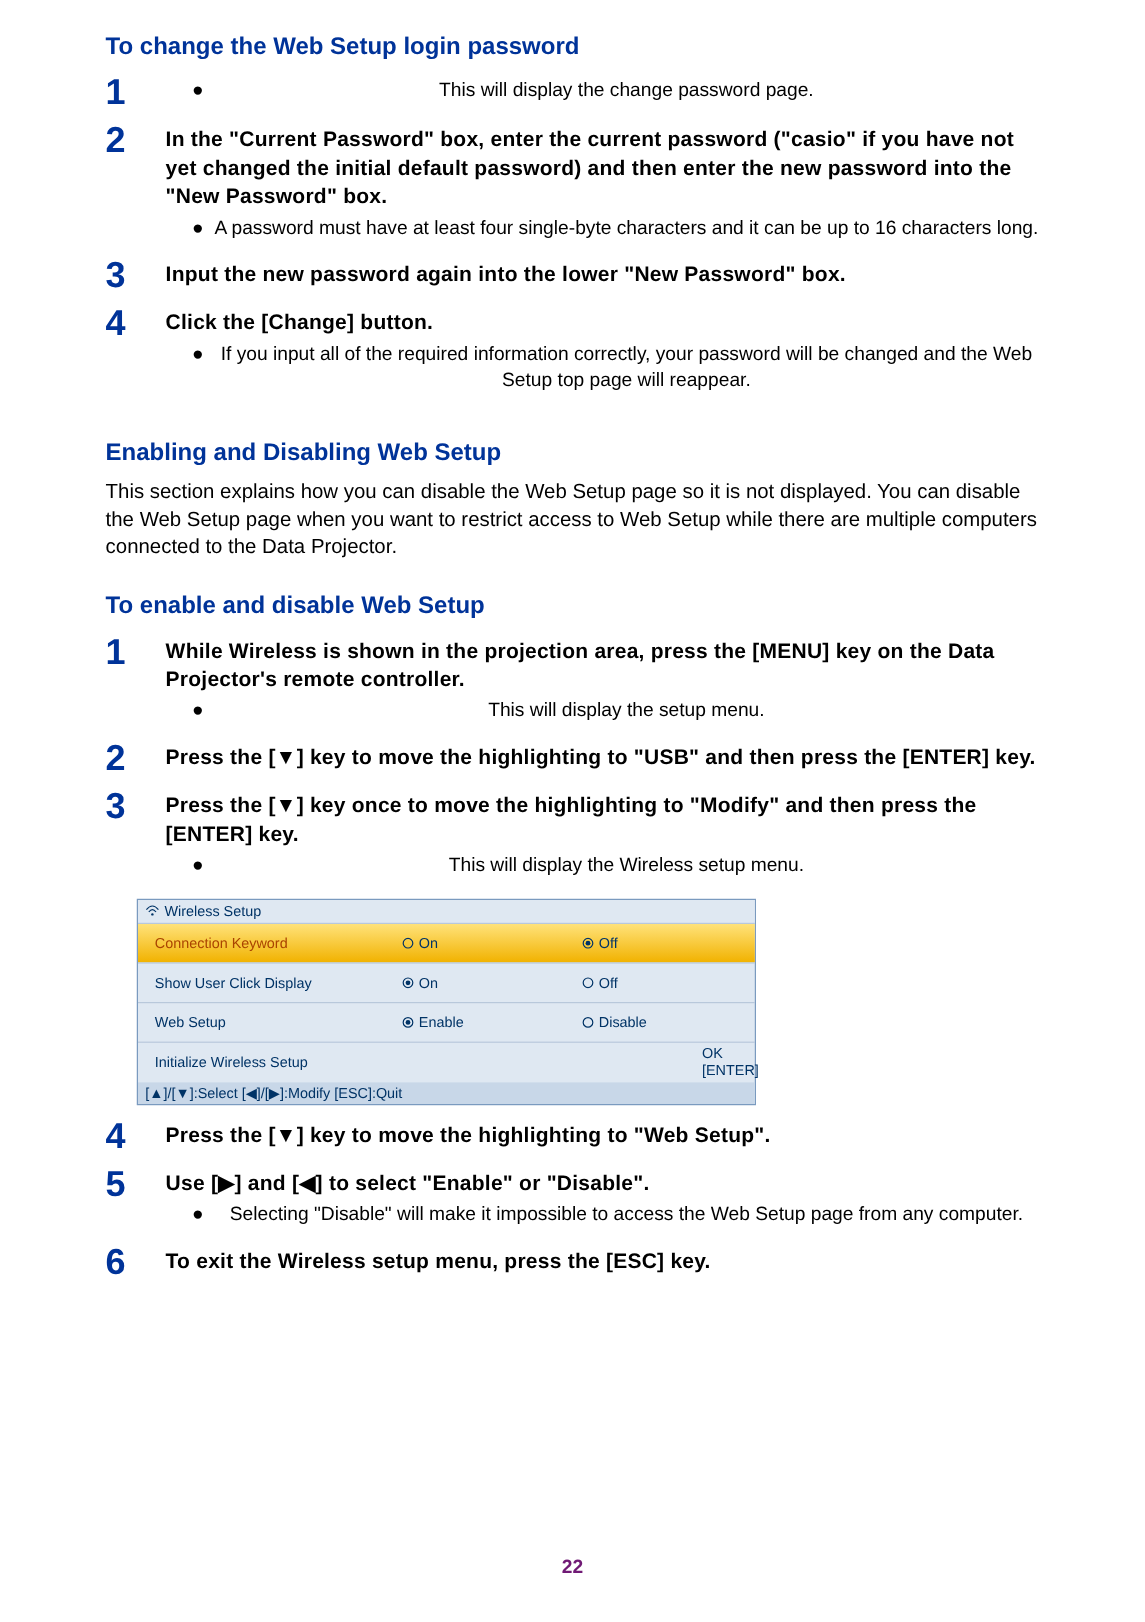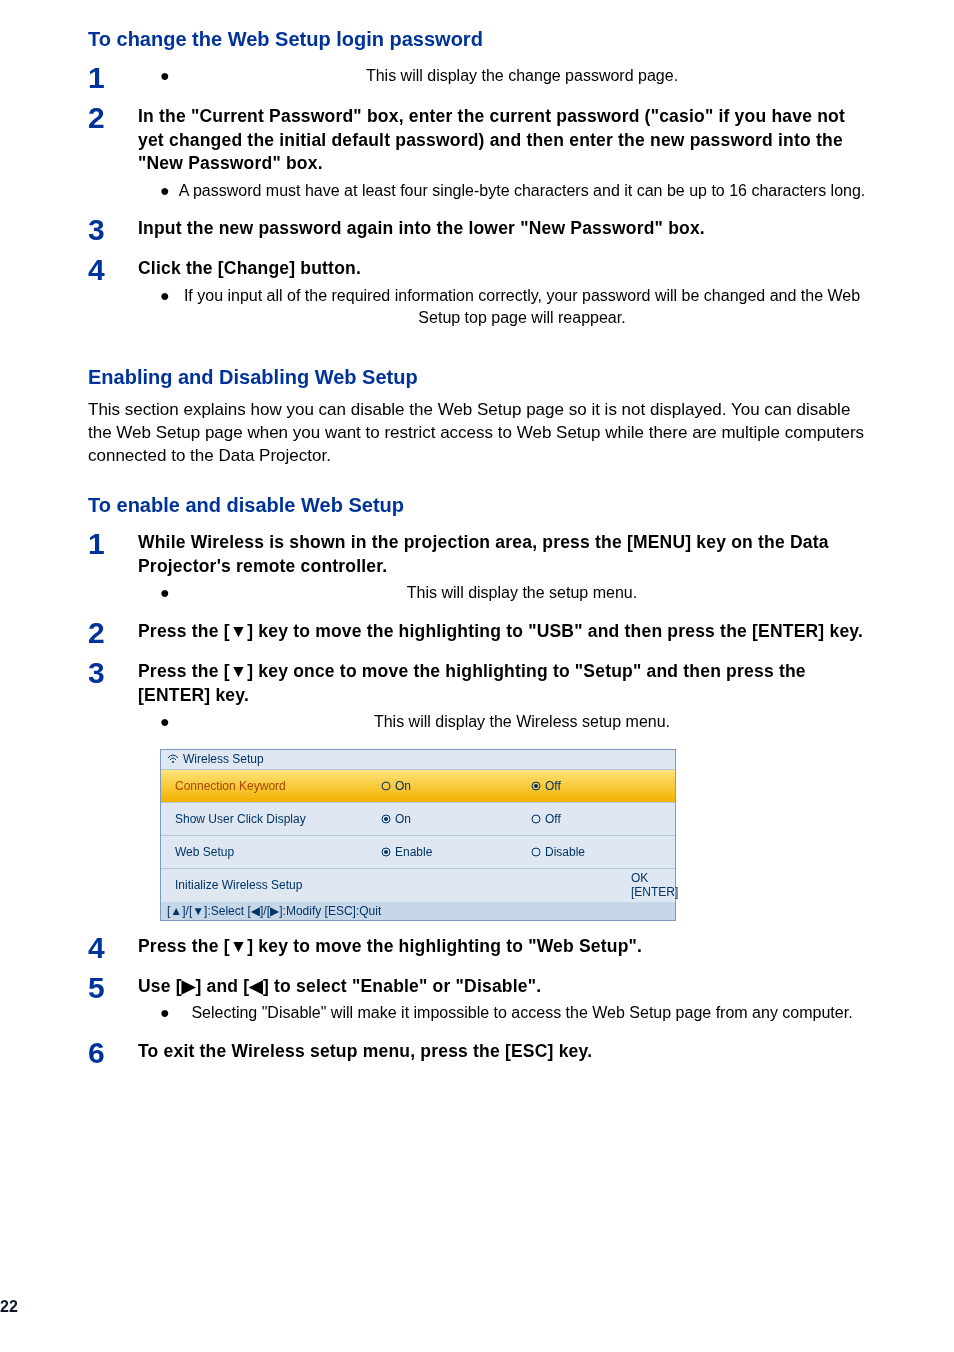--- a/index.html
+++ b/index.html
@@ -56,28 +56,29 @@
     margin-bottom: 10px;
   }
   .section-desc {
     font-size: 17px;
     line-height: 1.35;
     margin-bottom: 26px;
   }
   .page-num {
     position: absolute;
     left: 0; right: 0; bottom: 36px;
-    color: #0f172a;
+    text-align: center;
+    color: #701a75;
     font-weight: bold;
     font-size: 16px;
   }
   
   .menu-wrap {
     width: 516px;
-    margin: 12px 0 12px 72px;
+    margin: 12px 0 12px 26px;
     border: 1px solid #7a9abf;
     font-family: Verdana, Arial, sans-serif;
     font-size: 12px;
     background: #dfe8f2;
   }
   .menu-title {
     background: #dfe8f2;
     padding: 2px 6px;
     color: #003366;
     border-bottom: 1px solid #b8c8db;
@@ -177,21 +178,21 @@
     </div>
     <div class="step">
       <div class="step-num">2</div>
       <div class="step-body">
         <div class="step-title">Press the [▼] key to move the highlighting to "USB" and then press the [ENTER] key.</div>
       </div>
     </div>
     <div class="step">
       <div class="step-num">3</div>
       <div class="step-body">
-        <div class="step-title">Press the [▼] key once to move the highlighting to "Setup" and then press the [ENTER] key.</div>
+        <div class="step-title">Press the [▼] key once to move the highlighting to "Modify" and then press the [ENTER] key.</div>
         <div class="bullets">
           <div class="bullet">
             <div class="dot">●</div>
             <div class="txt">This will display the Wireless setup menu.</div>
           </div>
         </div>
       </div>
     </div>
   </div>
 

